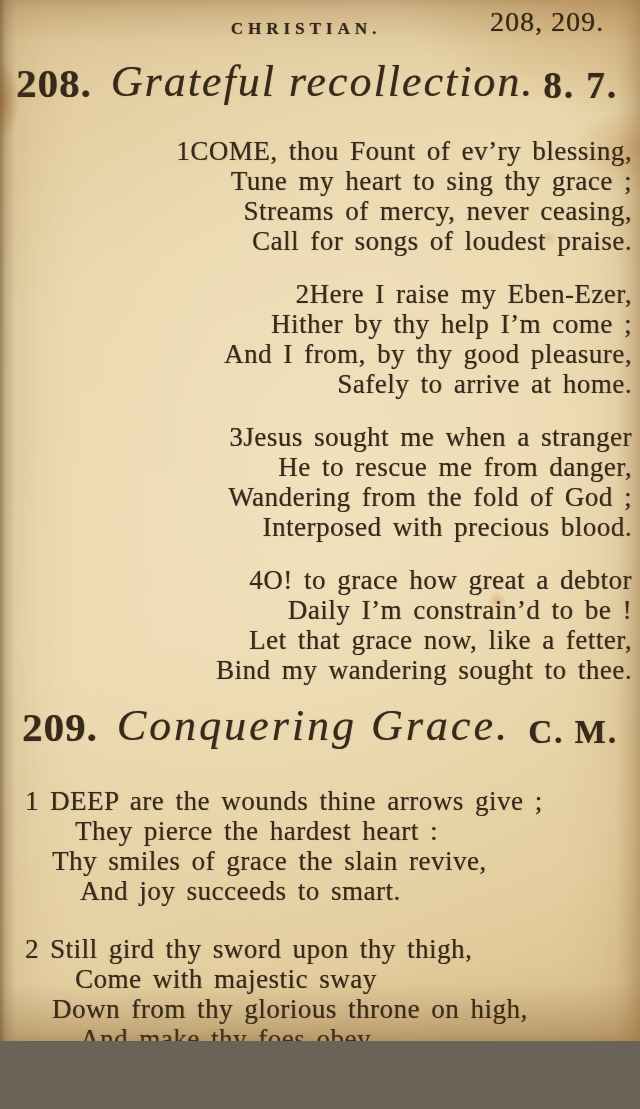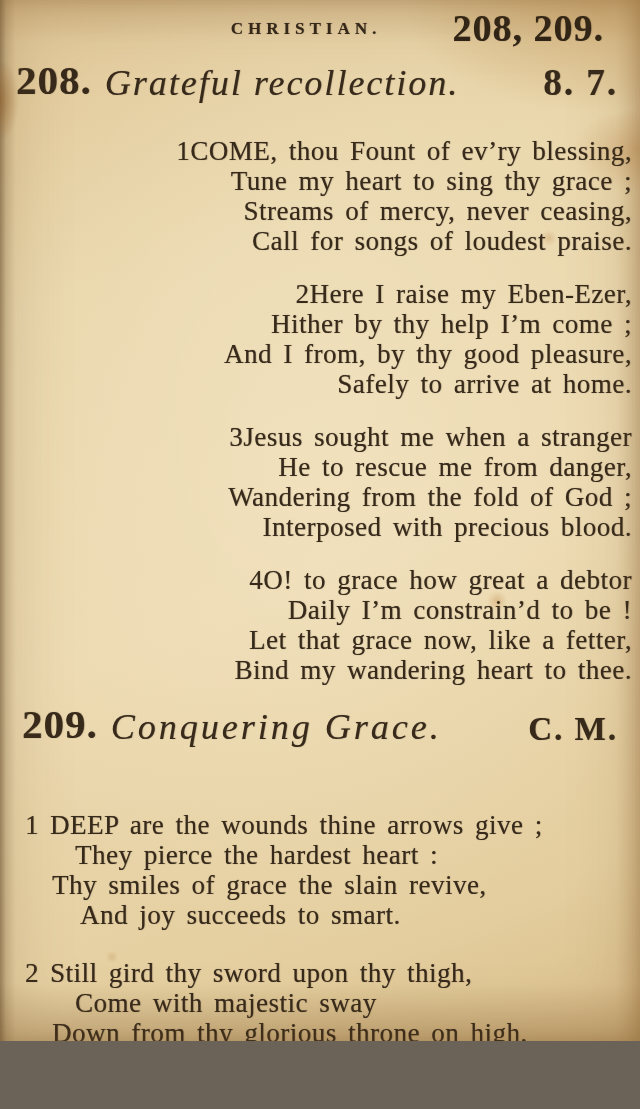--- a/index.html
+++ b/index.html
@@ -26,35 +26,35 @@
     box-shadow:inset 0 0 70px rgba(118,80,32,.28), inset 0 0 14px rgba(110,72,28,.18);
   }
   .ink{ text-shadow:0.4px 0.4px 0.9px rgba(54,42,27,.55); }
 
   .running-title{
     position:absolute;top:19px;left:0;width:612px;text-align:center;
     font-size:17px;font-weight:700;letter-spacing:5px;color:#33271a;
   }
   .running-nums{
     position:absolute;top:6px;right:36px;
-    font-size:38px;font-weight:700;letter-spacing:1px;color:#2f2416;
+    font-size:28px;font-weight:400;letter-spacing:1px;color:#2f2416;
   }
 
   .hymn-head{position:absolute;left:16px;right:22px;display:flex;align-items:flex-end;}
   .hh-1{top:56px;}
   .hh-2{top:700px;left:22px;}
   .hymn-no{font-size:41px;font-weight:700;letter-spacing:1px;}
-  .hymn-title{font-size:36px;font-style:italic;margin-left:13px;letter-spacing:2px;}
+  .hymn-title{font-size:44px;font-style:italic;margin-left:19px;letter-spacing:2px;}
   .hh-2 .hymn-title{letter-spacing:3px;}
   .hymn-meter{margin-left:auto;font-size:37px;font-weight:700;letter-spacing:2px;}
   .hh-2 .hymn-meter{font-size:33px;}
 
   .verses{position:absolute;}
   .vs-1{top:136px;left:40px;right:8px;font-size:27px;line-height:30px;text-align:right;}
-  .vs-2{top:810px;left:25px;right:4px;font-size:27px;line-height:30px;}
+  .vs-2{top:786px;left:25px;right:4px;font-size:27px;line-height:30px;}
   .verse{margin-bottom:23px;}
   .vs-2 .verse{margin-bottom:28px;}
   .line{letter-spacing:0.5px;word-spacing:4px;white-space:nowrap;}
   .vnum{display:inline-block;width:23px;}
   .vs-2 .vnum{width:25px;}
   .vs-1 .l2{padding-left:46px;}
   .vs-1 .l3{padding-left:26px;}
   .vs-1 .l4{padding-left:55px;}
   .vs-2 .l2{padding-left:50px;}
   .vs-2 .l3{padding-left:27px;}
@@ -95,21 +95,21 @@
     <div class="verse">
       <div class="line l1 ink"><span class="vnum">3</span><span>Jesus sought me when a stranger</span></div>
       <div class="line l3 ink">He to rescue me from danger,</div>
       <div class="line l2 ink">Wandering from the fold of God ;</div>
       <div class="line l4 ink">Interposed with precious blood.</div>
     </div>
     <div class="verse">
       <div class="line l1 ink"><span class="vnum">4</span><span>O! to grace how great a debtor</span></div>
       <div class="line l2 ink">Daily I’m constrain’d to be !</div>
       <div class="line l3 ink">Let that grace now, like a fetter,</div>
-      <div class="line l4 ink">Bind my wandering heart to thee.</div>
+      <div class="line l4 ink">Bind my wandering sought to thee.</div>
     </div>
   </div>
 
   <div class="hymn-head hh-2">
     <span class="hymn-no ink">209.</span>
     <span class="hymn-title ink">Conquering Grace.</span>
     <span class="hymn-meter ink">C. M.</span>
   </div>
 
   <div class="verses vs-2">

